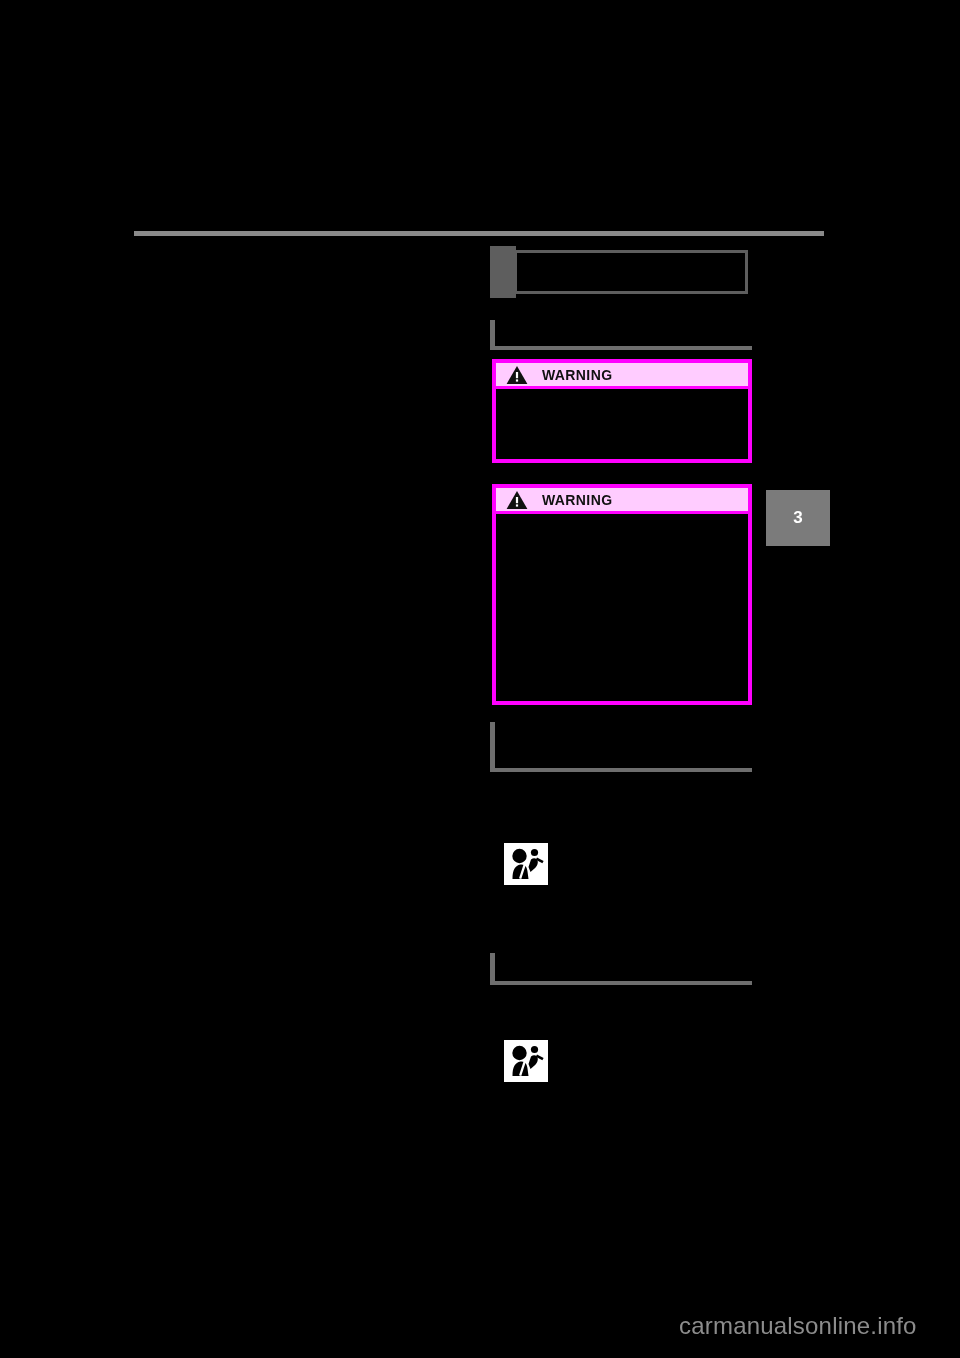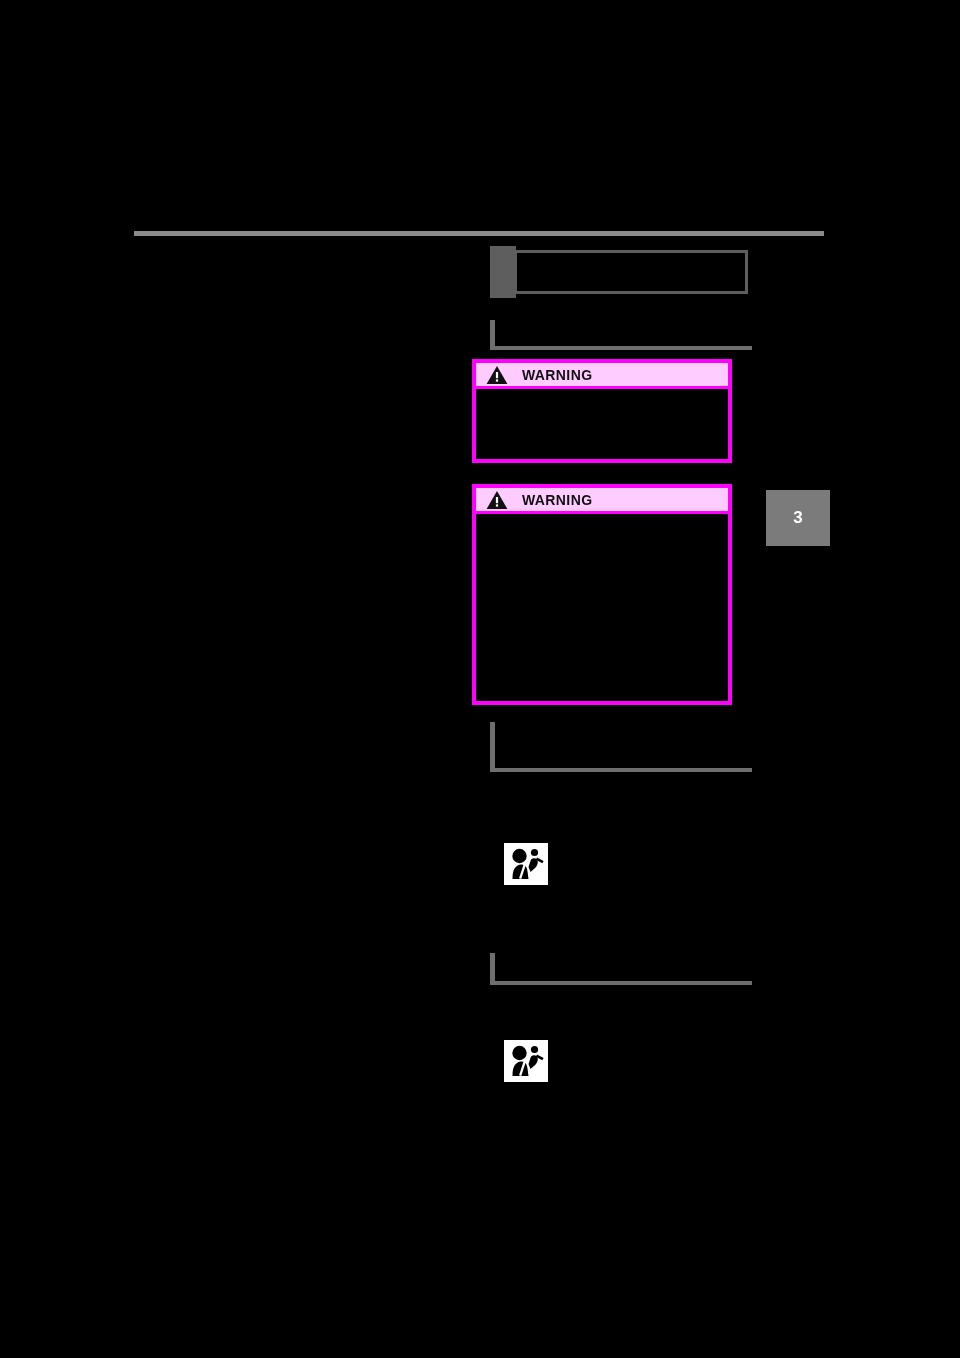--- a/index.html
+++ b/index.html
@@ -142,21 +142,21 @@
     line-height: 16px;
   }
 
   #subsection-1 { top: 320px; height: 30px; }
   #subsection-2 { top: 722px; height: 50px; }
   #subsection-3 { top: 953px; height: 32px; }
 
   
   .warning-box {
     position: absolute;
-    left: 472px;
+    left: 492px;
     width: 260px;
     box-sizing: border-box;
     border: 4px solid #ff00ff;
     background: #000000;
   }
   .warning-head {
     height: 26px;
     background: #ffccff;
     border-bottom: 3px solid #ff00ff;
     display: flex;
@@ -317,14 +317,15 @@
     <rect x="0" y="0" width="44" height="42" fill="#ffffff"></rect>
     <circle cx="15.5" cy="13" r="7.2" fill="#000000"></circle>
     <path d="M8.5 36 C8.5 27 11 22.5 16.5 21.5 C21 20.8 23 24 23.5 28.5 L24.5 36 Z" fill="#000000"></path>
     <circle cx="30.5" cy="9.5" r="3.6" fill="#000000"></circle>
     <path d="M27 16.5 C29.5 14.5 32.5 15 33.5 17.5 C34.5 20 33 23.5 30.5 25.5 L26.5 29 L24.5 24 Z" fill="#000000"></path>
     <rect x="33" y="14.5" width="7.5" height="2.6" transform="rotate(28 33 14.5)" fill="#000000"></rect>
     <rect x="20" y="20" width="2.3" height="16" transform="rotate(18 20 20)" fill="#ffffff"></rect>
   </svg>
   <div class="srs-note" id="srs-note-2"></div>
 
+  <div class="watermark">carmanualsonline.info</div>
 
 </div>
 
 </body></html>

